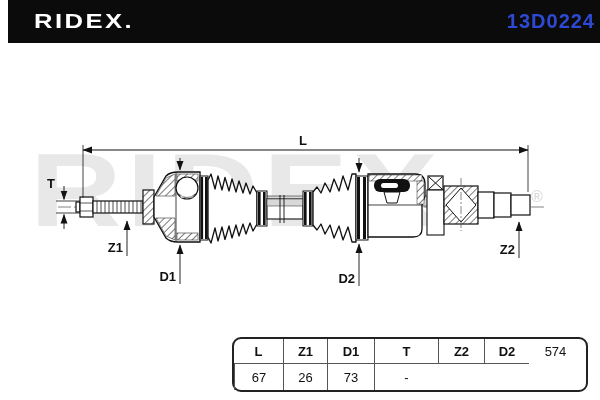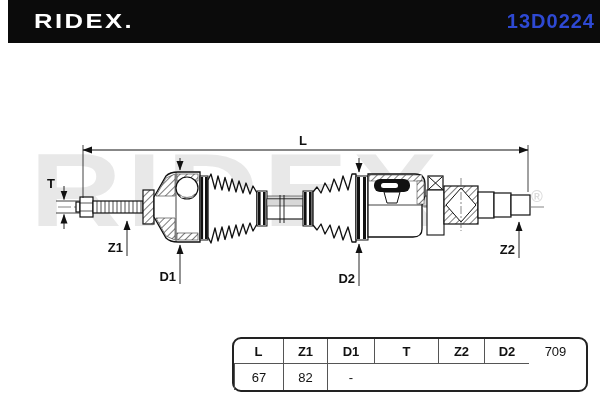--- a/index.html
+++ b/index.html
@@ -199,17 +199,18 @@
   </g>
 </svg>
 
 <div class="spec">
   <div class="cell hdr first">L</div>
   <div class="cell hdr">Z1</div>
   <div class="cell hdr">D1</div>
   <div class="cell hdr">T</div>
   <div class="cell hdr">Z2</div>
   <div class="cell hdr">D2</div>
-  <div class="cell first">709</div>
+  <div class="cell first">574</div>
   <div class="cell">67</div>
-  <div class="cell">82</div>
+  <div class="cell">26</div>
+  <div class="cell">73</div>
   <div class="cell">-</div>
 </div>
 
 </body></html>

